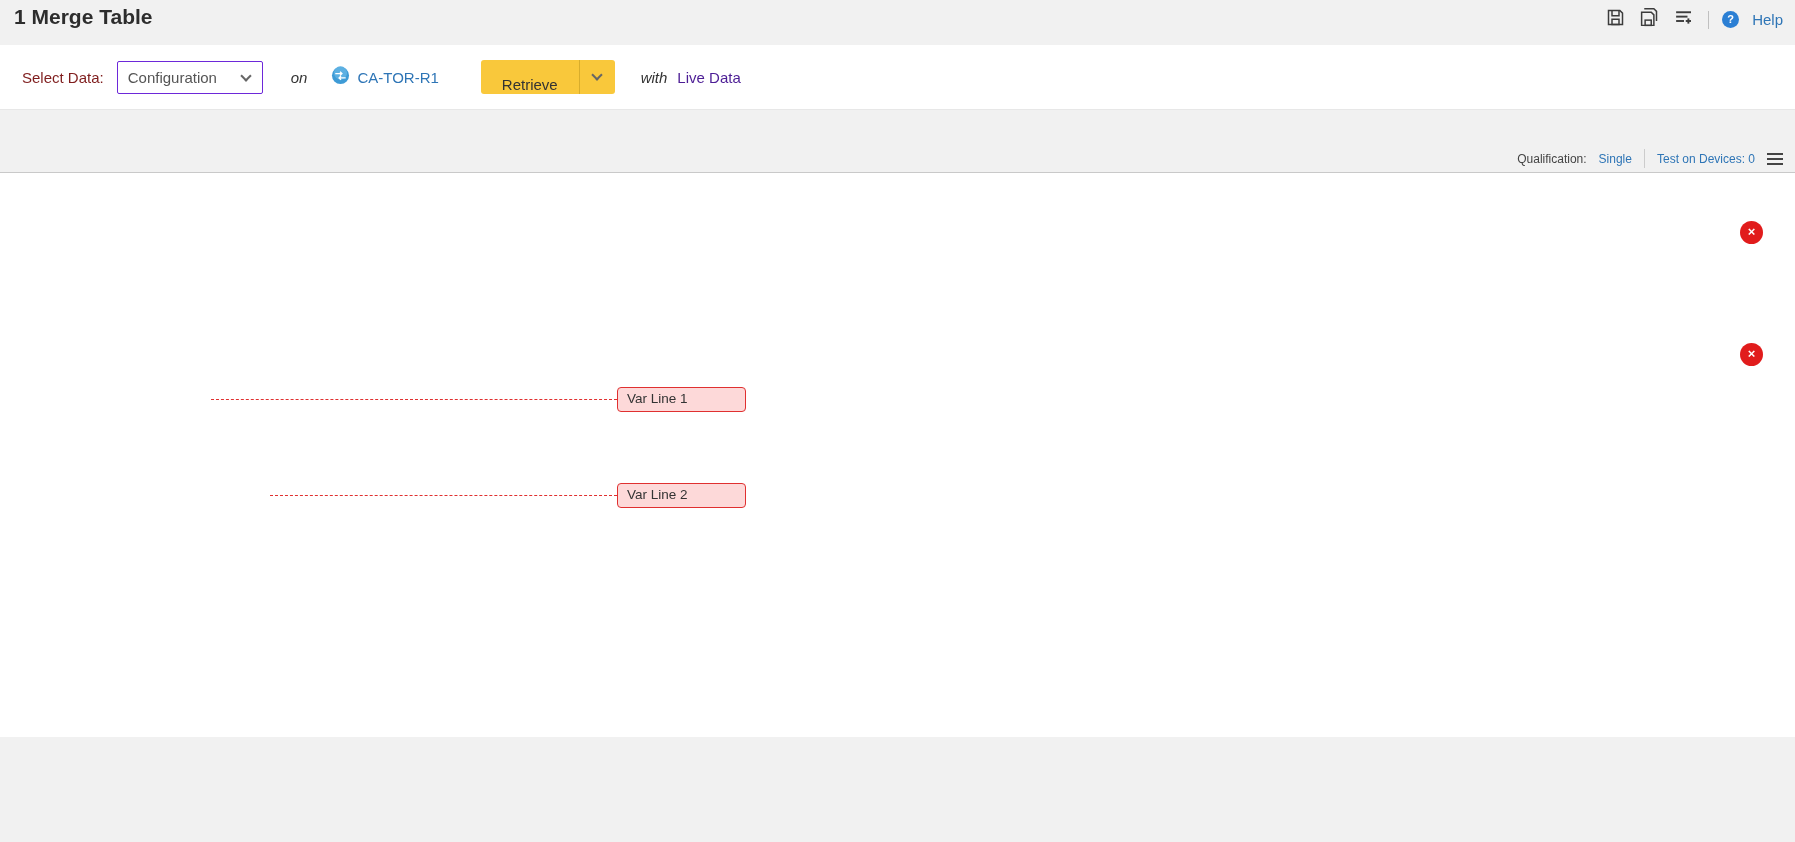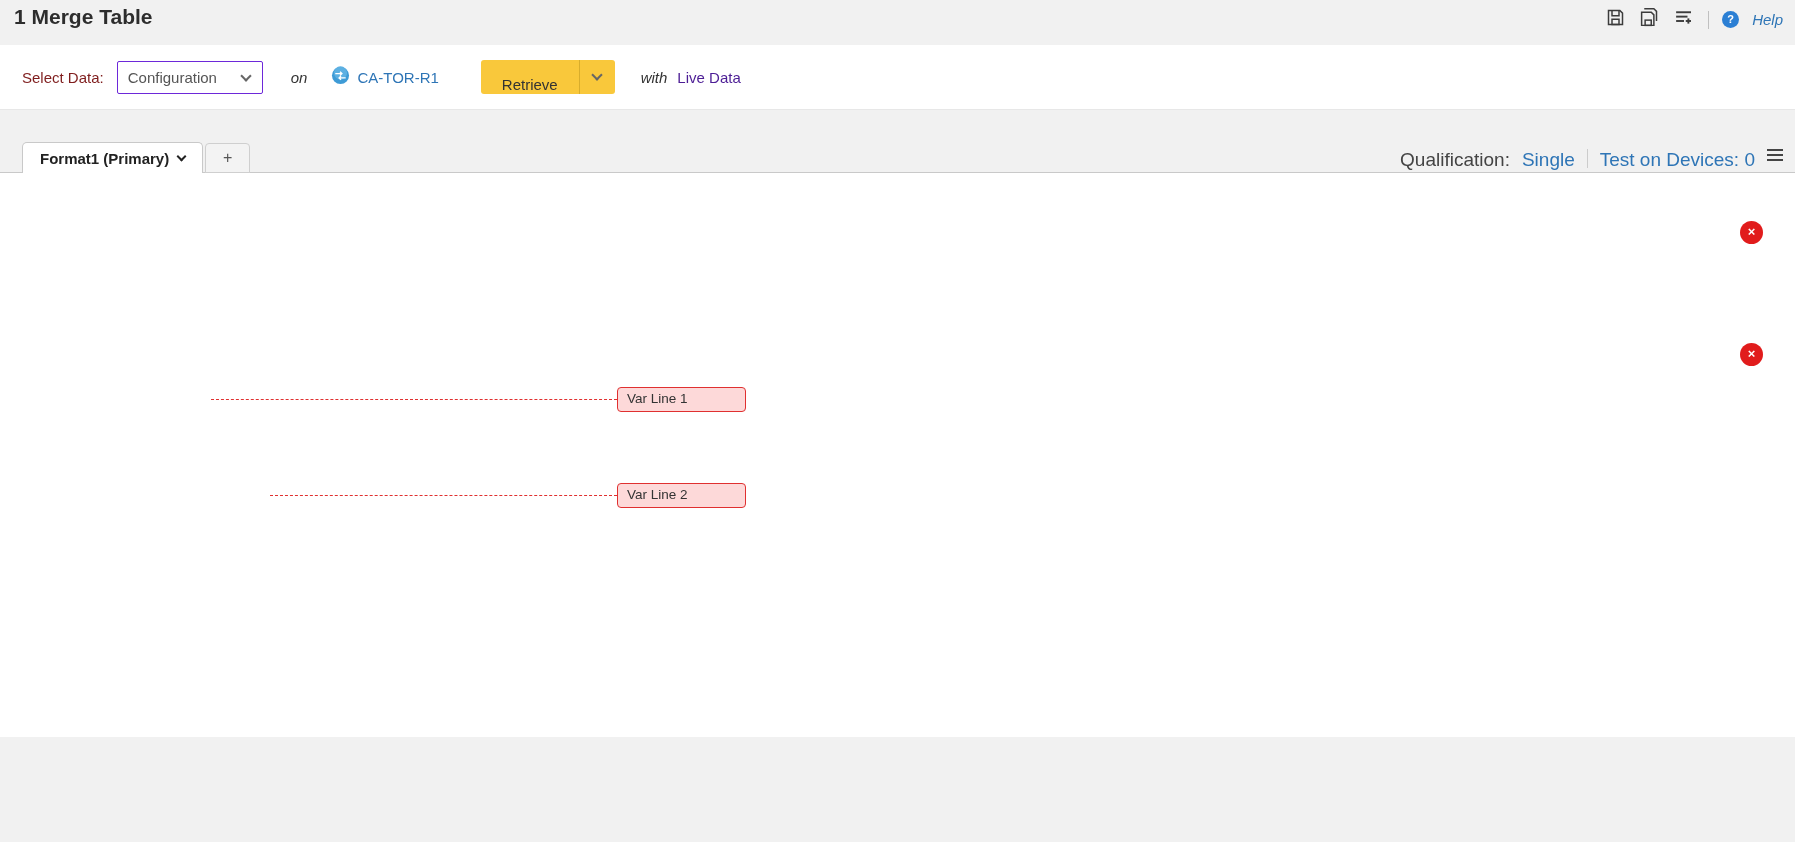--- a/index.html
+++ b/index.html
@@ -7,21 +7,21 @@
   body { font-family:"Liberation Sans", sans-serif; color:#333; }
   #app { position:relative; width:1795px; height:842px; background:#f1f1f1; overflow:hidden; }
 
   
   .topbar-title { position:absolute; left:14px; top:5px; font-size:21px; color:#2d2d2d;font-weight:bold; }
   .top-icons { position:absolute; right:12px; top:7px; display:flex; align-items:center; gap:13px; }
   .tdivider { width:1px; height:18px; background:#c0c0c0; }
   .help-badge { width:17px; height:17px; border-radius:50%; background:#2b7fd4; color:#fff;
     font-size:11px; font-weight:bold; text-align:center; line-height:17px; }
   .help-badge::after { content:"?"; }
-  .help-label { color:#2e75b6; font-size:15px;font-style:italic; }
+  .help-label { color:#2e75b6; font-size:15px; }
 
   
   .select-bar { position:absolute; left:0; top:45px; width:100%; height:65px; background:#fff;
     display:flex; align-items:center; border-bottom:1px solid #e7e7e7; }
   .sd-label { margin-left:22px; font-size:15px; color:#7f1d1d; }
   .select-box { position:relative; margin-left:13px; width:146px; height:33px; border:1px solid #6d28d9;
     border-radius:2px; background:#fff; display:flex; align-items:center; padding:0 10px; font-size:15px; color:#555; }
   .chev { display:inline-block; width:8px; height:8px; border-right:2px solid #666; border-bottom:2px solid #666;
     transform:rotate(45deg); margin-top:-4px; }
   .select-box .chev { position:absolute; right:12px; top:14px; }
@@ -35,21 +35,21 @@
   .with-label { margin-left:26px; }
   .livedata-link { margin-left:10px; color:#4c1d95; font-size:15px; }
 
   
   .tabs { position:absolute; left:22px; top:142px; display:flex; z-index:3; }
   .tab-active { height:31px; background:#fff; border:1px solid #c9c9c9; border-bottom:none; border-radius:5px 5px 0 0;
     padding:0 17px; display:flex; align-items:center; gap:9px; font-size:15px; font-weight:bold; color:#222; }
   .tab-active .chev { border-color:#222; width:7px; height:7px; }
   .tab-add { height:30px; width:45px; margin-left:2px; margin-top:1px; background:#f3f3f3; border:1px solid #cfcfcf;
     border-radius:4px 4px 0 0; display:flex; align-items:center; justify-content:center; color:#555; font-size:16px; }
-  .qual-row { position:absolute; right:12px; top:149px; display:flex; gap:12px; font-size:19px; }
+  .qual-row { position:absolute; right:12px; top:149px; display:flex; align-items:center; gap:12px; font-size:12px; }
   .qual-label { color:#444; }
   .blue-link { color:#2e75b6; }
   .vbar { width:1px; height:19px; background:#ccc; }
   .burger { display:flex; flex-direction:column; gap:3px; }
   .burger i { display:block; width:16px; height:2px; background:#444; }
 
   
   .main { position:absolute; left:0; top:172px; width:100%; height:565px; background:#fff; border-top:1px solid #c9c9c9; z-index:1; }
 
   .info-icon { position:absolute; left:16px; top:185px; width:16px; height:16px; border:1.5px solid #2e86d0;
@@ -201,27 +201,20 @@
       <div class="retrieve-caret">
         <span class="chev"></span>
       </div>
     </div>
     <span class="with-label">with</span>
     <span class="livedata-link">Live Data</span>
   </div>
 
   <div class="main"></div>
 
-  <div class="tabs">
-    <div class="tab-active">
-      <span>Format1 (Primary)</span>
-      <span class="chev"></span>
-    </div>
-    <div class="tab-add">+</div>
-  </div>
 
   <div class="qual-row">
     <span class="qual-label">Qualification:</span>
     <span class="blue-link">Single</span>
     <span class="vbar"></span>
     <span class="blue-link">Test on Devices: 0</span>
     <span class="burger">
         <i></i>
         <i></i>
         <i></i>

